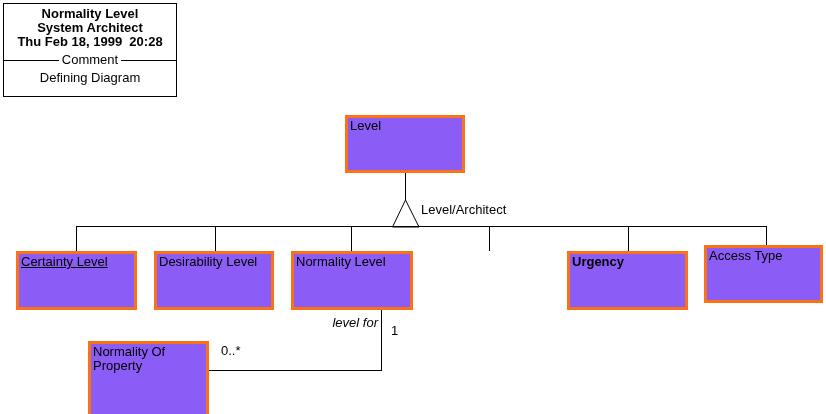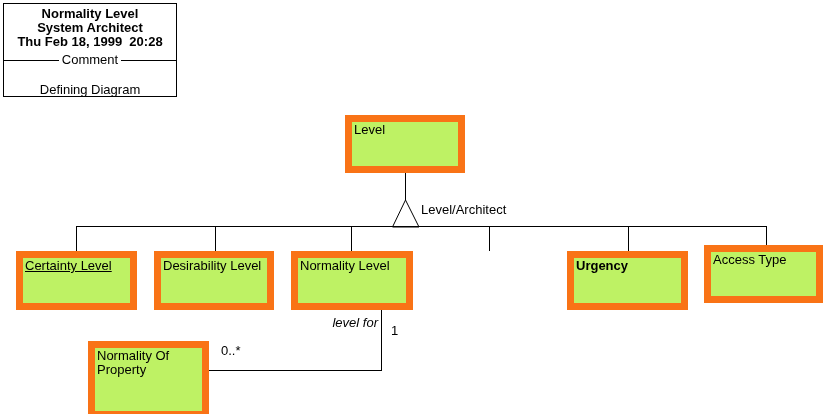--- a/index.html
+++ b/index.html
@@ -3,22 +3,22 @@
 <meta charset="utf-8">
 <style>
   * { margin:0; padding:0; box-sizing:border-box; }
   html,body { background:#fff; }
   body { font-family:"Liberation Sans", sans-serif; color:#000; }
   .canvas { position:relative; width:826px; height:414px; background:#fff; overflow:hidden; }
 
   
   .dbox {
     position:absolute;
-    border:7px solid #f97316;
-    background:#bef264;
+    border:3px solid #f97316;
+    background:#8b5cf6;
     font-size:13px;
     line-height:14px;
     padding:1px 2px;
   }
 
   
   .hline, .vline { position:absolute; background:#000; }
 
   
   .dlabel { position:absolute; font-size:13px; line-height:14px; white-space:nowrap; }
@@ -26,21 +26,21 @@
 
   
   .title-block {
     position:absolute; left:3px; top:3px; width:174px; height:94px;
     border:1px solid #000; background:#fff;
     text-align:center; font-size:13px; line-height:14px;
     padding-top:3px;
   }
   .title-line { white-space:pre; }
   .bold { font-weight:bold; }
-  .tb-divider { display:flex; align-items:center; margin-top:4px; margin-bottom:16px; }
+  .tb-divider { display:flex; align-items:center; margin-top:4px; margin-bottom:4px; }
   .tb-divider-line { flex:1 1 auto; border-top:1px solid #000; height:0; }
   .tb-divider-text { padding:0 3px; white-space:pre; }
 
   svg.triangle { position:absolute; left:392px; top:199px; }
 </style>
 </head>
 <body>
 
 <div class="canvas">
 

